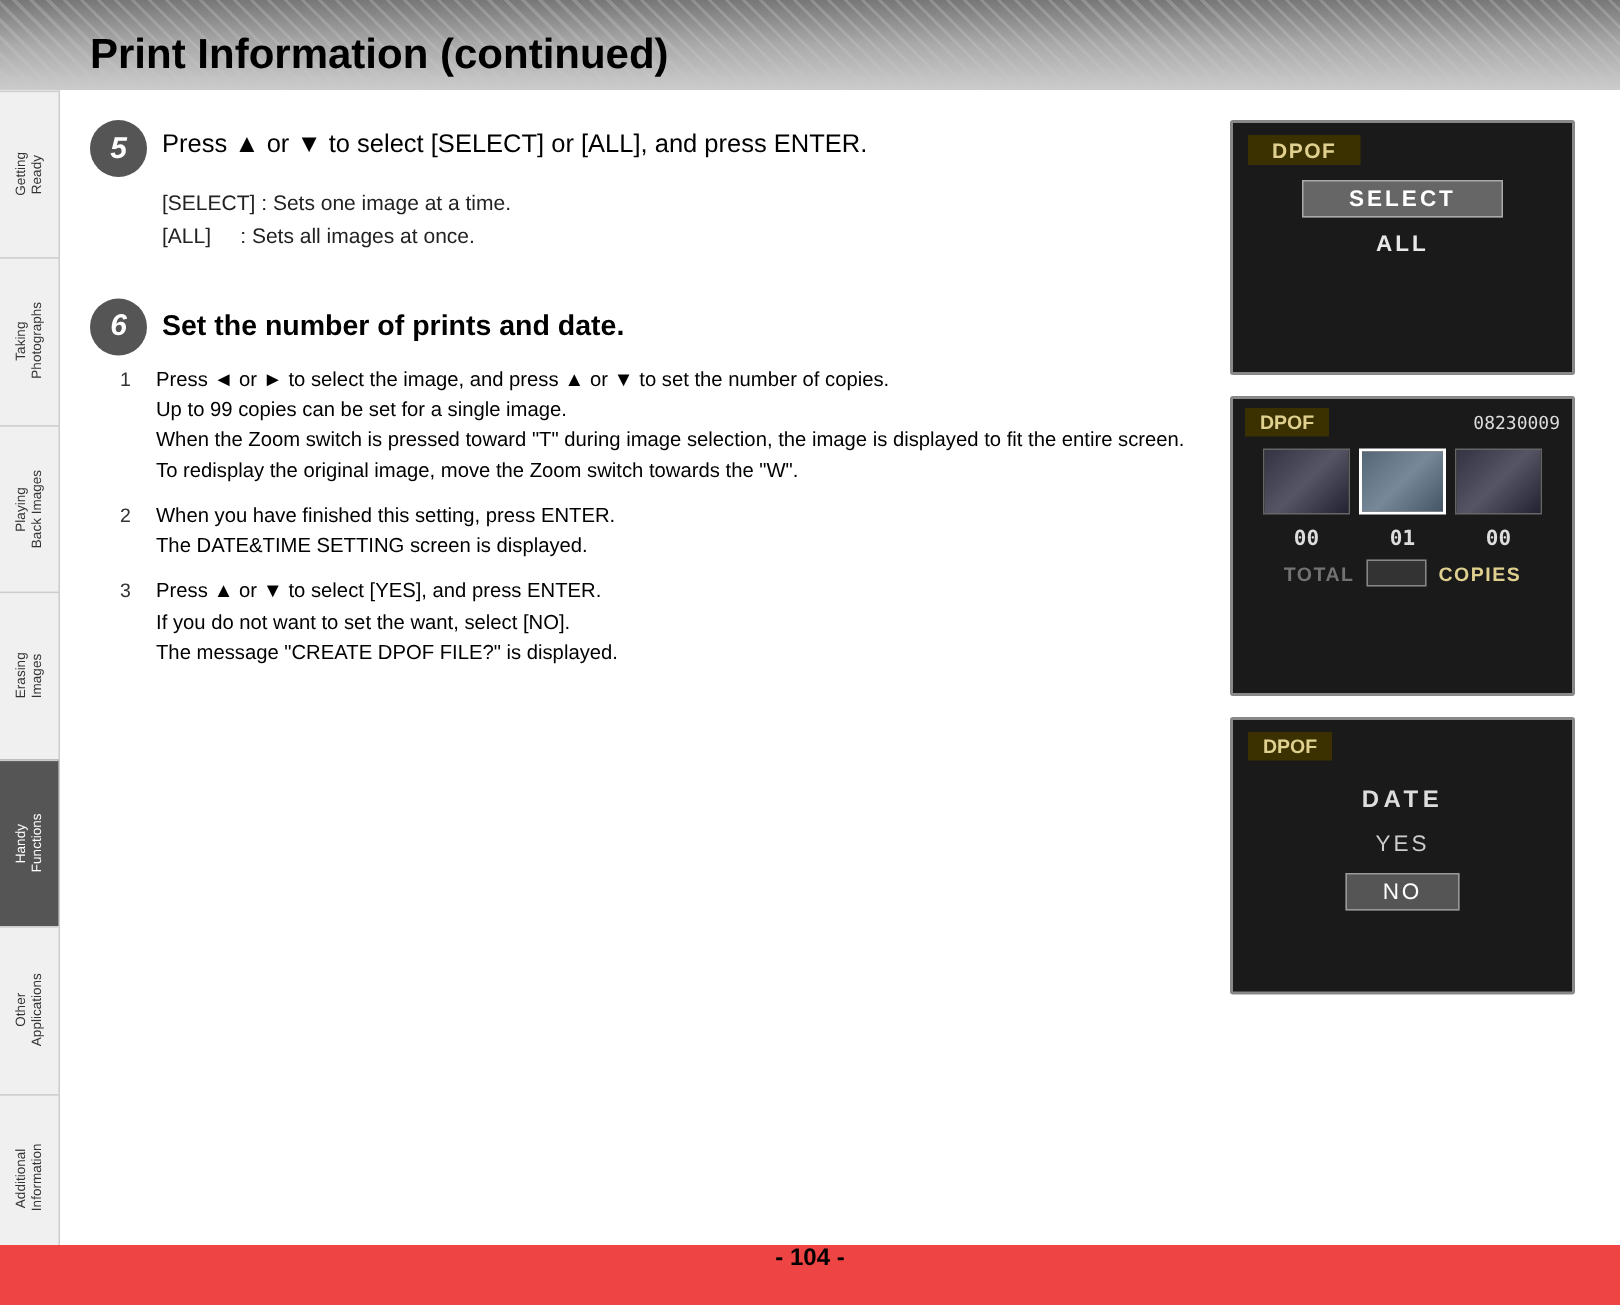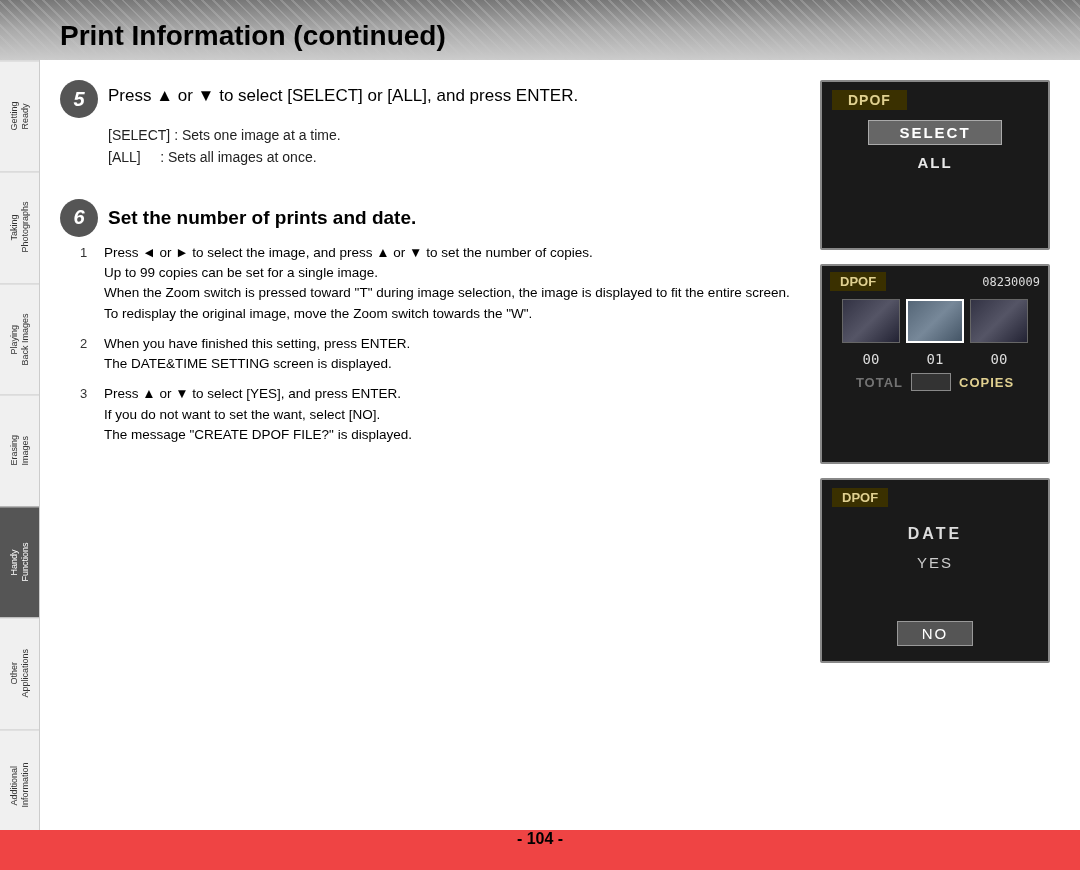--- a/index.html
+++ b/index.html
@@ -285,21 +285,21 @@
     }
     .panel2-counts {
       display: flex;
       gap: 6px;
       justify-content: center;
     }
     .count-val {
       width: 58px;
       text-align: center;
       font-size: 14px;
-      font-weight: normal;
+      font-weight: bold;
       color: #ddd;
       font-family: monospace;
     }
     .panel2-total {
       display: flex;
       align-items: center;
       justify-content: center;
       gap: 8px;
       margin-top: 2px;
     }
@@ -354,21 +354,20 @@
       font-size: 15px;
       font-weight: normal;
       color: #ccc;
       padding: 3px 24px;
       letter-spacing: 2px;
     }
     .panel3-option.selected {
       background: #555;
       border: 1px solid #999;
       color: #fff;
-      margin-top: 39px;
     }
 
     
     .footer {
       position: absolute;
       bottom: 0;
       left: 0;
       right: 0;
       height: 40px;
       background: #ef4444;

